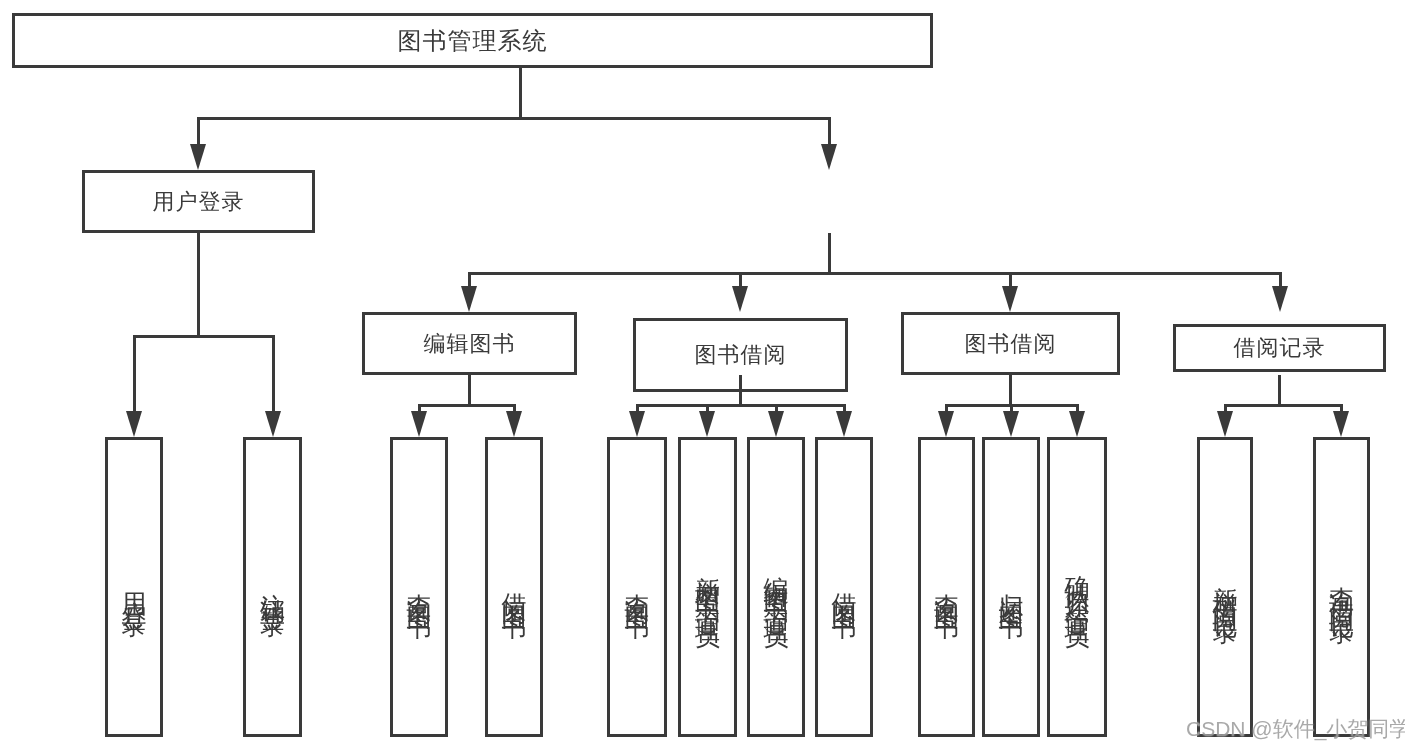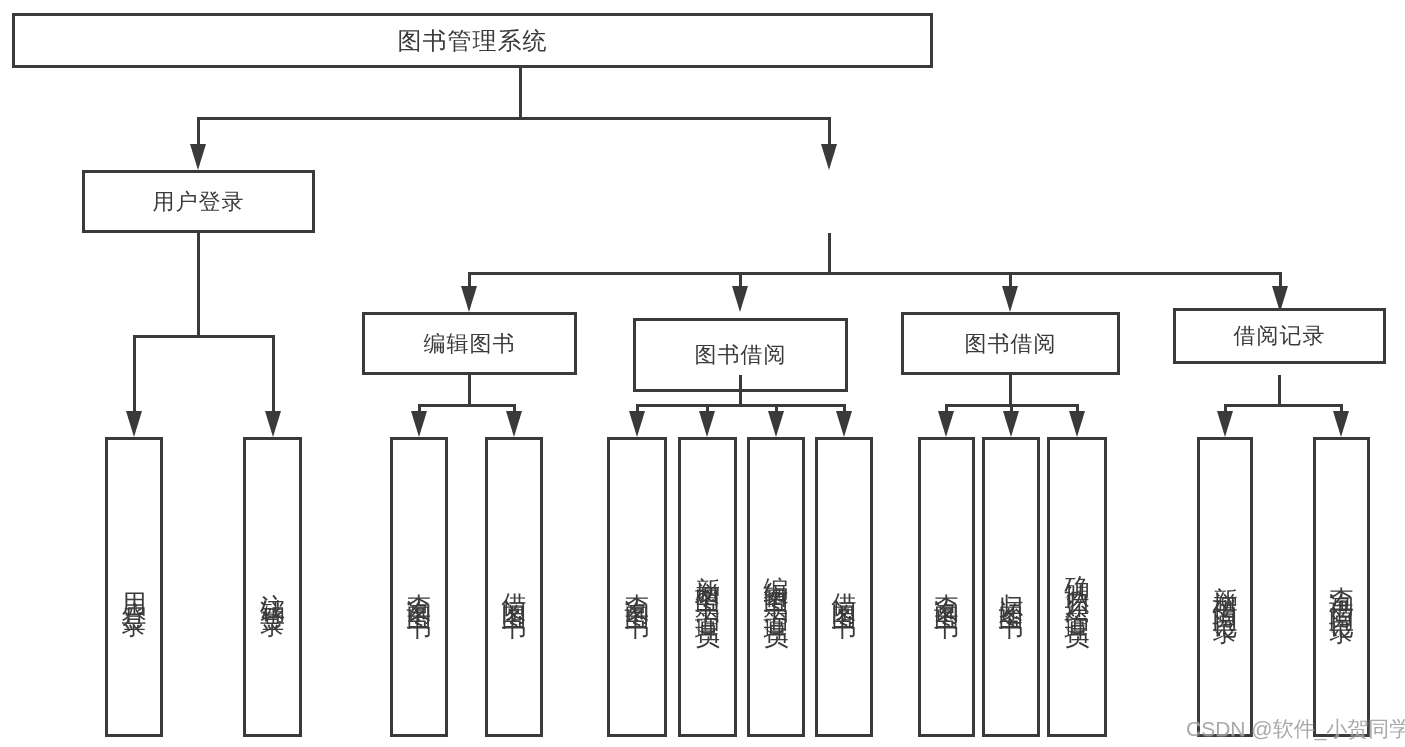--- a/index.html
+++ b/index.html
@@ -77,21 +77,21 @@
   <div class="vline" style="left:739px;top:272px;height:16px;"></div>
   <div class="ahead" style="left:732px;top:286px;"></div>
   <div class="vline" style="left:1009px;top:272px;height:16px;"></div>
   <div class="ahead" style="left:1002px;top:286px;"></div>
   <div class="vline" style="left:1279px;top:272px;height:16px;"></div>
   <div class="ahead" style="left:1272px;top:286px;"></div>
 
   <div class="box hbox" style="left:362px;top:312px;width:215px;height:63px;">编辑图书</div>
   <div class="box hbox" style="left:633px;top:318px;width:215px;height:74px;">图书借阅</div>
   <div class="box hbox" style="left:901px;top:312px;width:219px;height:63px;">图书借阅</div>
-  <div class="box hbox" style="left:1173px;top:308px;width:213px;height:56px;">借阅记录</div>
+  <div class="box hbox" style="left:1173px;top:324px;width:213px;height:48px;">借阅记录</div>
 
   <div class="vline" style="left:468px;top:375px;height:31px;"></div>
   <div class="hline" style="left:418px;top:404px;width:98px;"></div>
   <div class="vline" style="left:418px;top:404px;height:10px;"></div>
   <div class="ahead" style="left:411px;top:411px;"></div>
   <div class="vline" style="left:513px;top:404px;height:10px;"></div>
   <div class="ahead" style="left:506px;top:411px;"></div>
 
   <div class="vline" style="left:739px;top:375px;height:31px;"></div>
   <div class="hline" style="left:636px;top:404px;width:209px;"></div>

